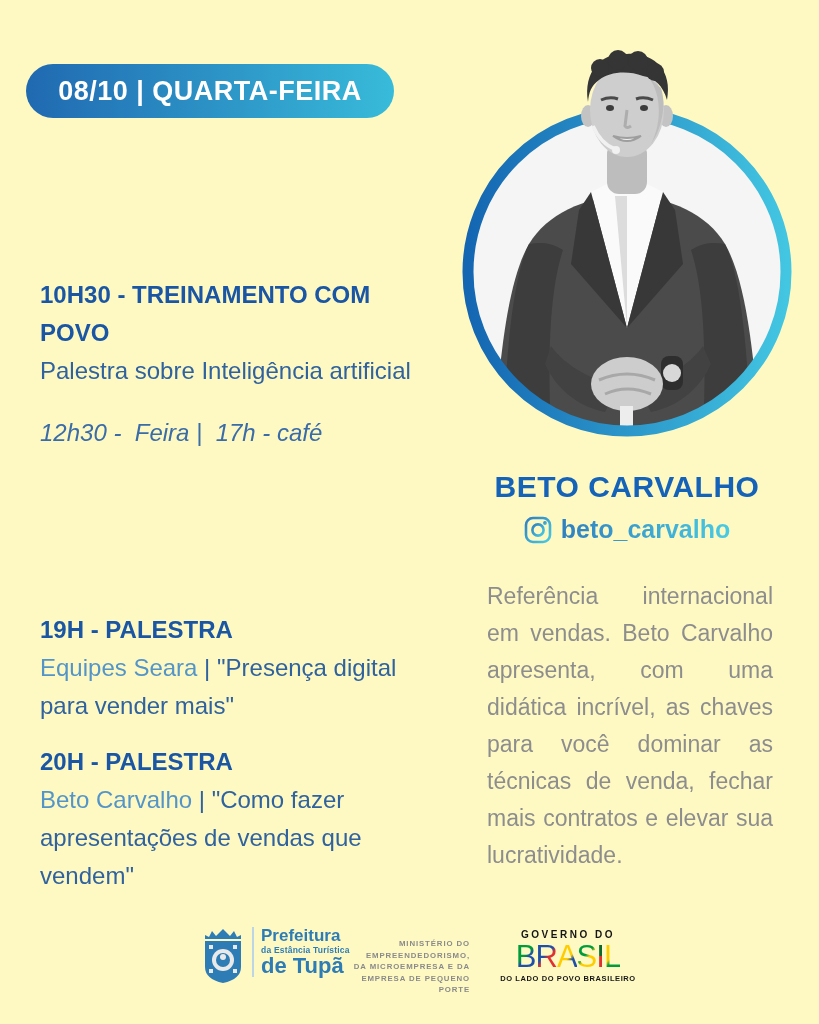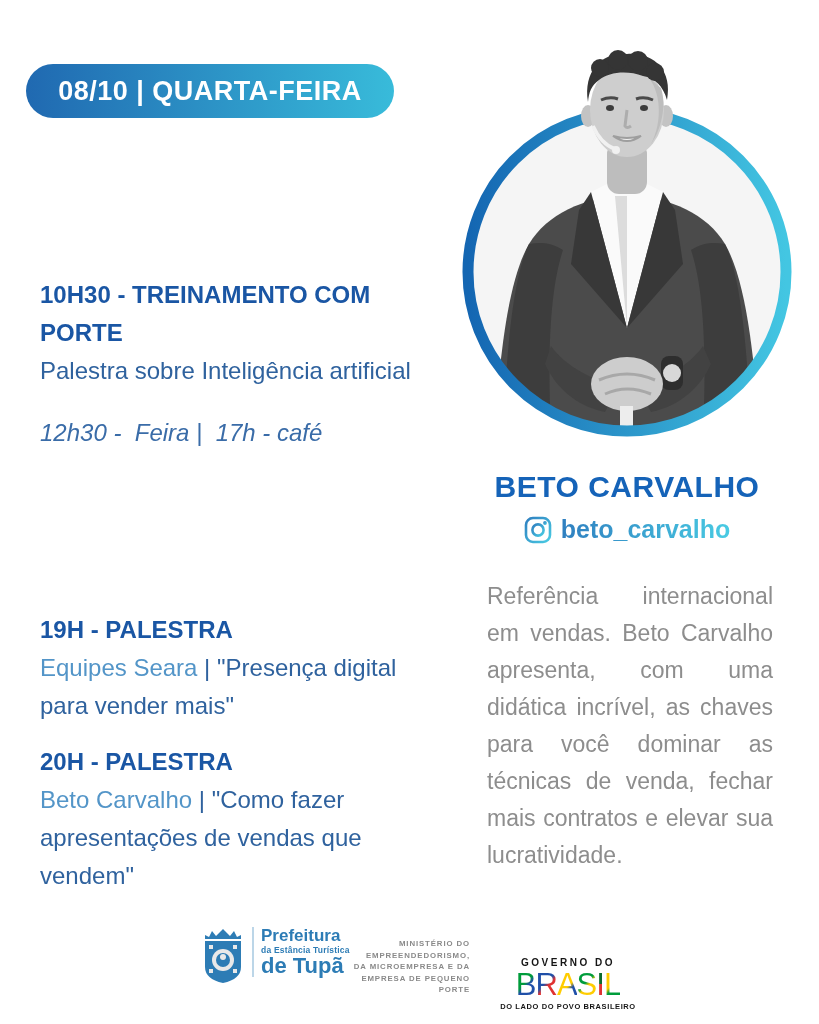--- a/index.html
+++ b/index.html
@@ -1,18 +1,18 @@
 <!DOCTYPE html>
 <html><head>
 <meta charset="utf-8">
 <style>
   * { margin:0; padding:0; box-sizing:border-box; }
   html,body { width:819px; }
   body { font-family:"Liberation Sans", sans-serif; background:#e9e9e9; }
-  .poster { position:relative; width:819px; height:1024px; background:#ffffff; overflow:hidden; }
+  .poster { position:relative; width:819px; height:1024px; background:#fef9c3; overflow:hidden; }
 
   
   .pill { position:absolute; left:26px; top:64px; width:368px; height:54px; border-radius:27px;
           background:linear-gradient(90deg,#2069b1 0%,#38bbda 100%);
           display:flex; align-items:center; justify-content:center;
           color:#ffffff; font-weight:bold; font-size:27px; letter-spacing:0.5px; }
 
   
   .sec { position:absolute; left:40px; width:432px; font-size:24px; line-height:38px; }
   .sec-h { font-weight:bold; color:#1a56a4; }
@@ -38,21 +38,21 @@
   
   .pref-logo { position:absolute; left:201px; top:927px; display:flex; align-items:flex-start; gap:7px; color:#2d7cb5; }
   .pref-divider { width:2px; height:50px; background:#bcd6e8; }
   .pref-l1 { font-size:17px; font-weight:bold; line-height:18px; }
   .pref-l2 { font-size:8.5px; font-weight:bold; line-height:10px; letter-spacing:0.2px; }
   .pref-l3 { font-size:22px; font-weight:bold; line-height:22px; }
 
   .min-block { position:absolute; left:330px; top:938px; width:140px; text-align:right;
                font-size:7.8px; font-weight:bold; letter-spacing:0.9px; line-height:11.5px; color:#8a8a8a; }
 
-  .gov-block { position:absolute; left:498px; top:957px; width:140px; text-align:center; color:#151515; }
+  .gov-block { position:absolute; left:498px; top:929px; width:140px; text-align:center; color:#151515; }
   .gov-top { font-size:10px; font-weight:bold; letter-spacing:2.5px; }
   .gov-brand { font-size:31px; font-weight:normal; line-height:31px; letter-spacing:-1px; margin-top:1px; }
   .gov-brand span { -webkit-background-clip:text; background-clip:text; color:transparent; }
   .bl-b { background-image:linear-gradient(135deg,#009c3b 45%,#1f4fa8 55%); }
   .bl-r { background-image:linear-gradient(135deg,#1f4fa8 45%,#e03131 55%); }
   .bl-a { background-image:linear-gradient(135deg,#ffcc00 55%,#1f4fa8 65%); }
   .bl-s { background-image:linear-gradient(135deg,#009c3b 45%,#ffcc00 55%); }
   .bl-i { background-image:linear-gradient(180deg,#0b6b2f 50%,#e03131 50%); }
   .bl-l { background-image:linear-gradient(135deg,#ffcc00 50%,#009c3b 60%); }
   .gov-bottom { font-size:7.5px; font-weight:bold; letter-spacing:0.6px; margin-top:2px; }
@@ -62,21 +62,21 @@
 
 <div class="poster">
 
   <div class="pill">
     <span>08/10 | QUARTA-FEIRA</span>
   </div>
 
 
   <div class="sec" style="top:276px">
     <div class="sec-h">10H30 - TREINAMENTO COM</div>
-    <div class="sec-h">PORTE</div>
+    <div class="sec-h">POVO</div>
     <div class="sec-b">Palestra sobre Inteligência artificial</div>
   </div>
 
   <div class="note" style="top:414px">12h30 -  Feira |  17h - café</div>
 
 
   <div class="sec" style="top:611px">
     <div class="sec-h">19H - PALESTRA</div>
     <div class="sec-b">
       <span class="speaker">Equipes Seara</span><span> | "Presença digital</span><br>

